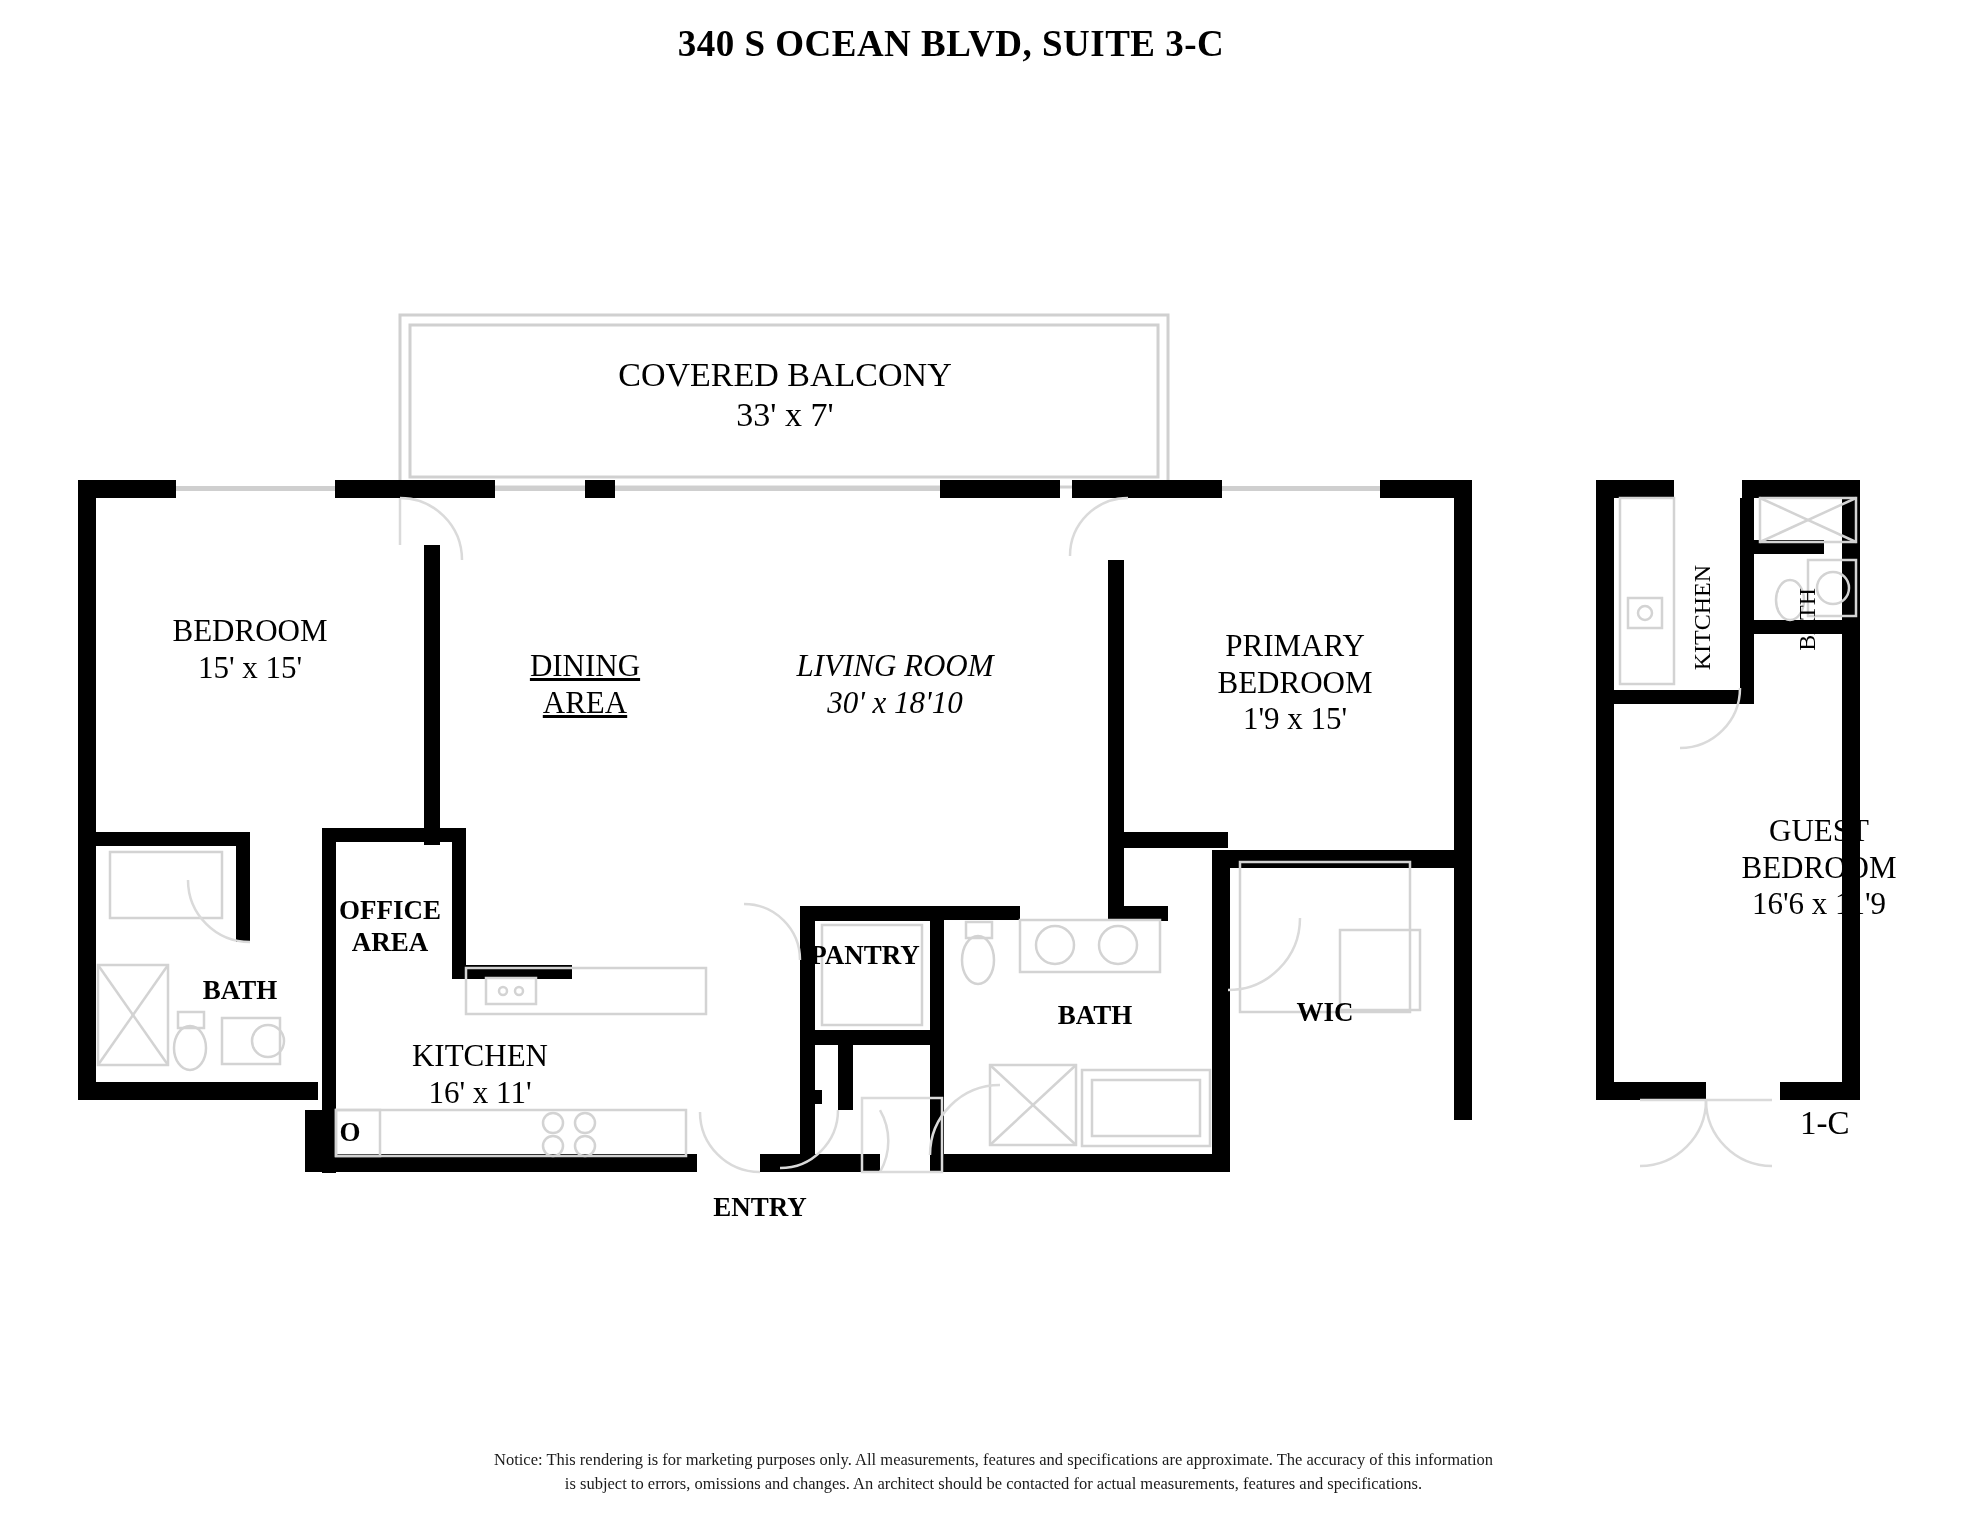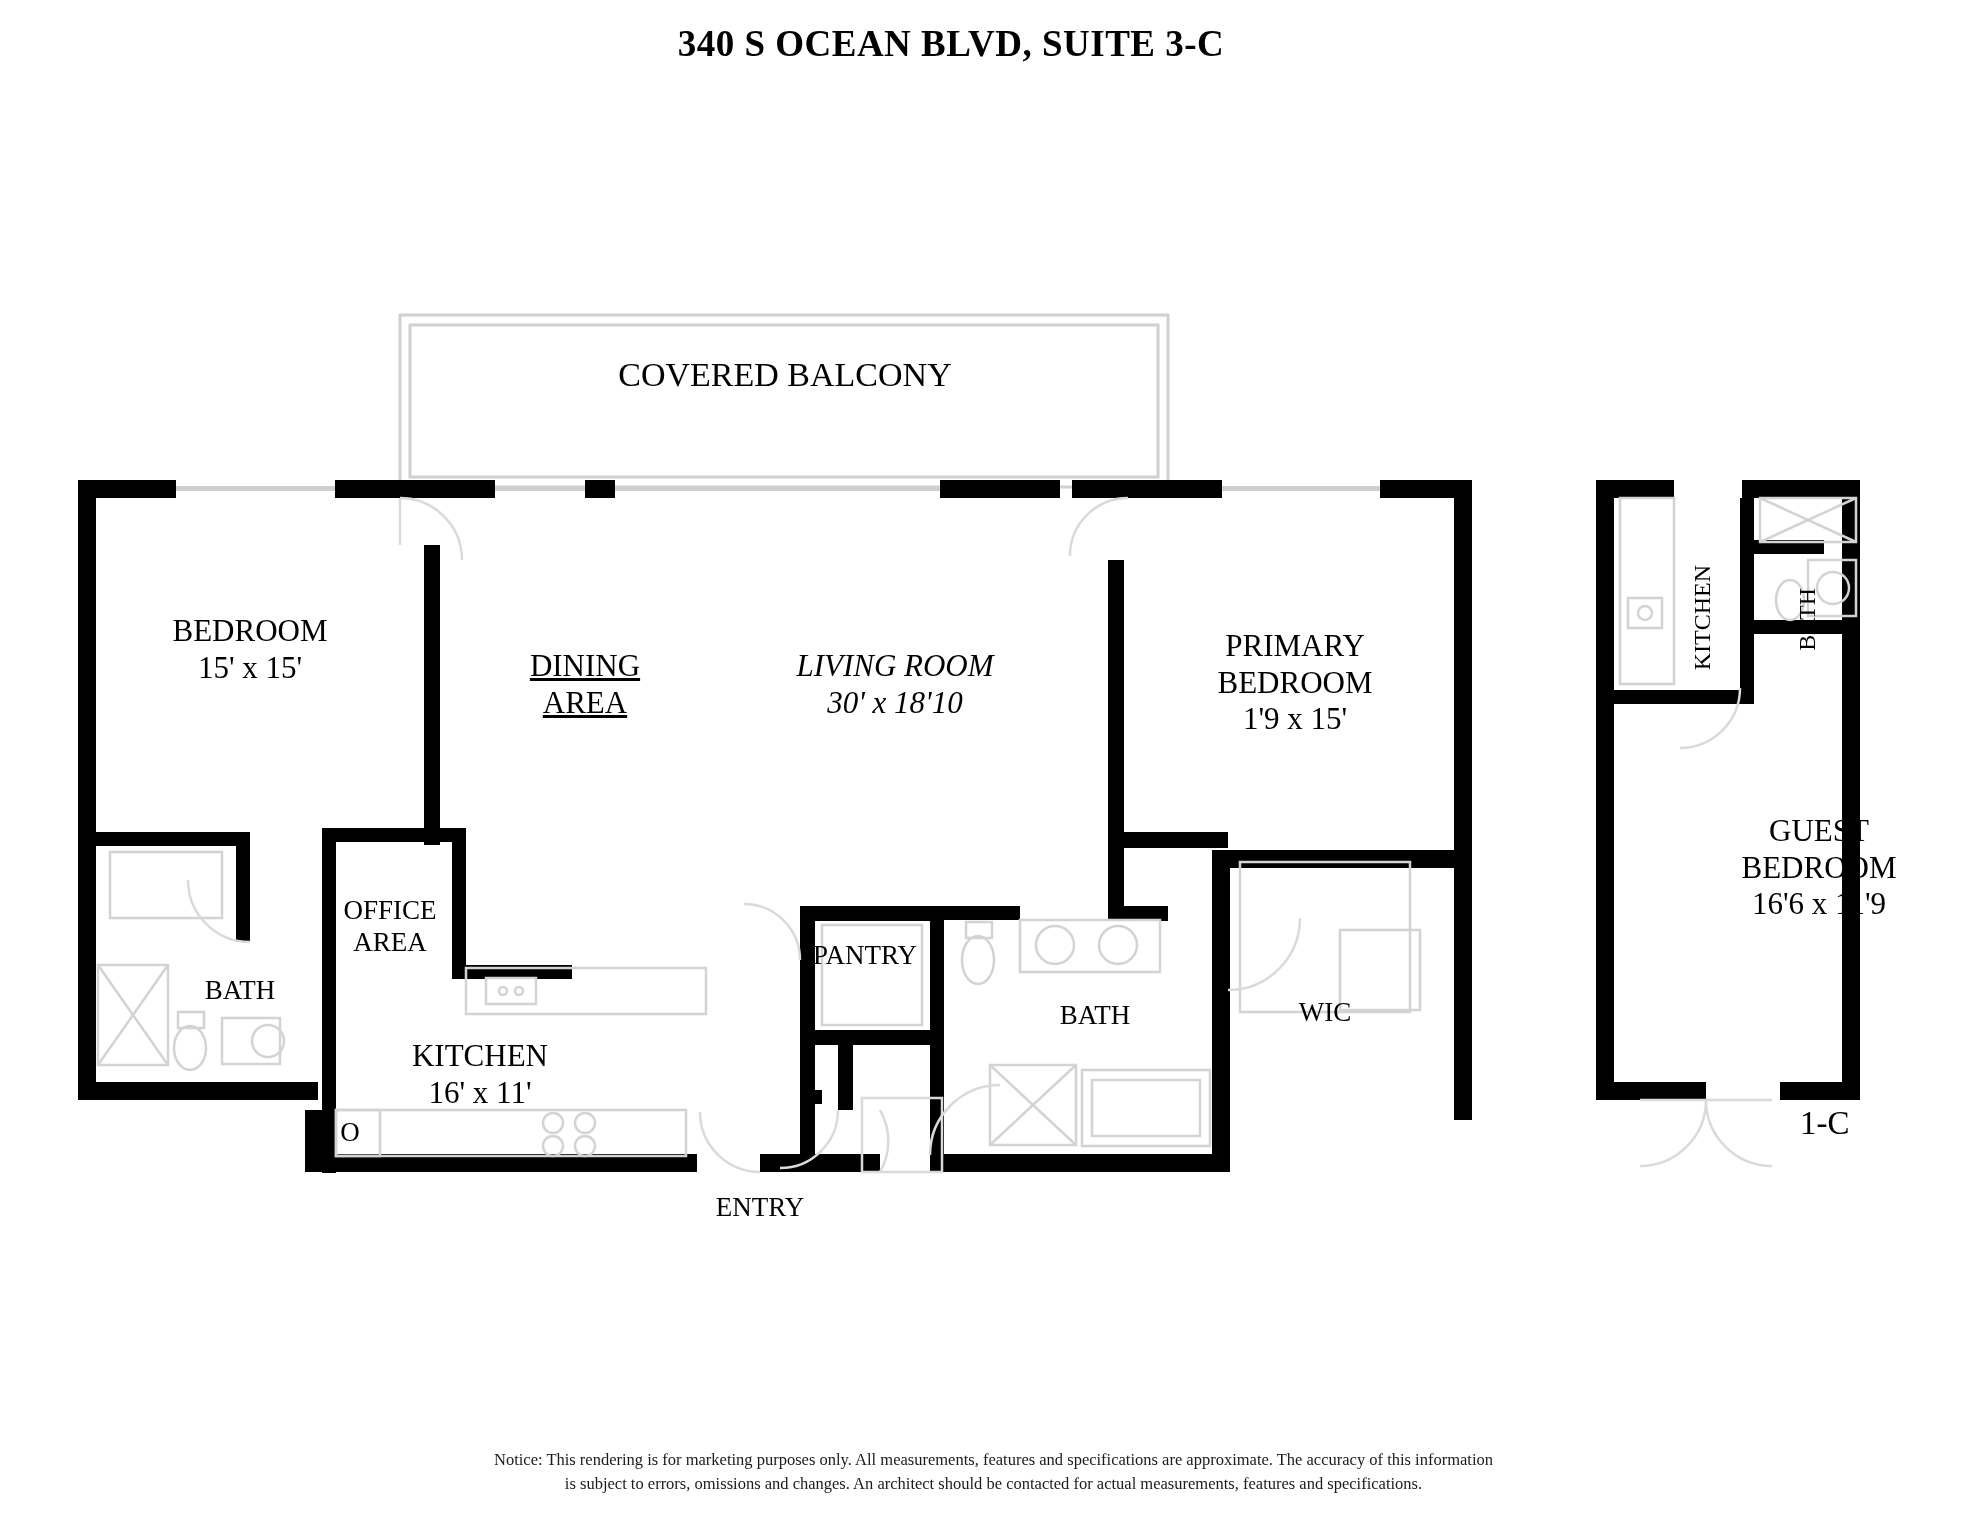--- a/index.html
+++ b/index.html
@@ -38,21 +38,21 @@
     white-space: nowrap;
   }
   .room-label .name {
     display: block;
     font-size: 31px;
   }
   .room-label .dim {
     display: block;
     font-size: 31px;
   }
-  .lbl-sm .name, .lbl-sm .dim { font-size: 27px; }
+  .lbl-sm .name, .lbl-sm .dim { font-size: 27px; font-weight: bold; }
   .lbl-xs .name, .lbl-xs .dim { font-size: 24px; }
   .lbl-big .name, .lbl-big .dim { font-size: 34px; }
   .vert {
     writing-mode: vertical-rl;
     transform: rotate(180deg);
   }
   .notice {
     position: absolute;
     left: 0;
     top: 1448px;
@@ -240,20 +240,21 @@
       <path d="M 1706 1100 A 66 66 0 0 1 1640 1166"></path>
       <path d="M 1706 1100 A 66 66 0 0 0 1772 1166"></path>
       <line x1="1640" y1="1100" x2="1772" y2="1100"></line>
       <path d="M 1740 688 A 60 60 0 0 1 1680 748"></path>
     </g>
 
   </svg>
 
   <div class="room-label lbl-big" style="left:600px; top:355px; width:370px;">
     <span class="name">COVERED BALCONY</span>
+    <span class="dim">33' x 7'</span>
   </div>
 
   <div class="room-label" style="left:110px; top:613px; width:280px;">
     <span class="name">BEDROOM</span>
     <span class="dim">15' x 15'</span>
   </div>
 
   <div class="room-label" style="left:455px; top:648px; width:260px;text-decoration:underline;">
     <span class="name">DINING</span>
     <span class="dim">AREA</span>

